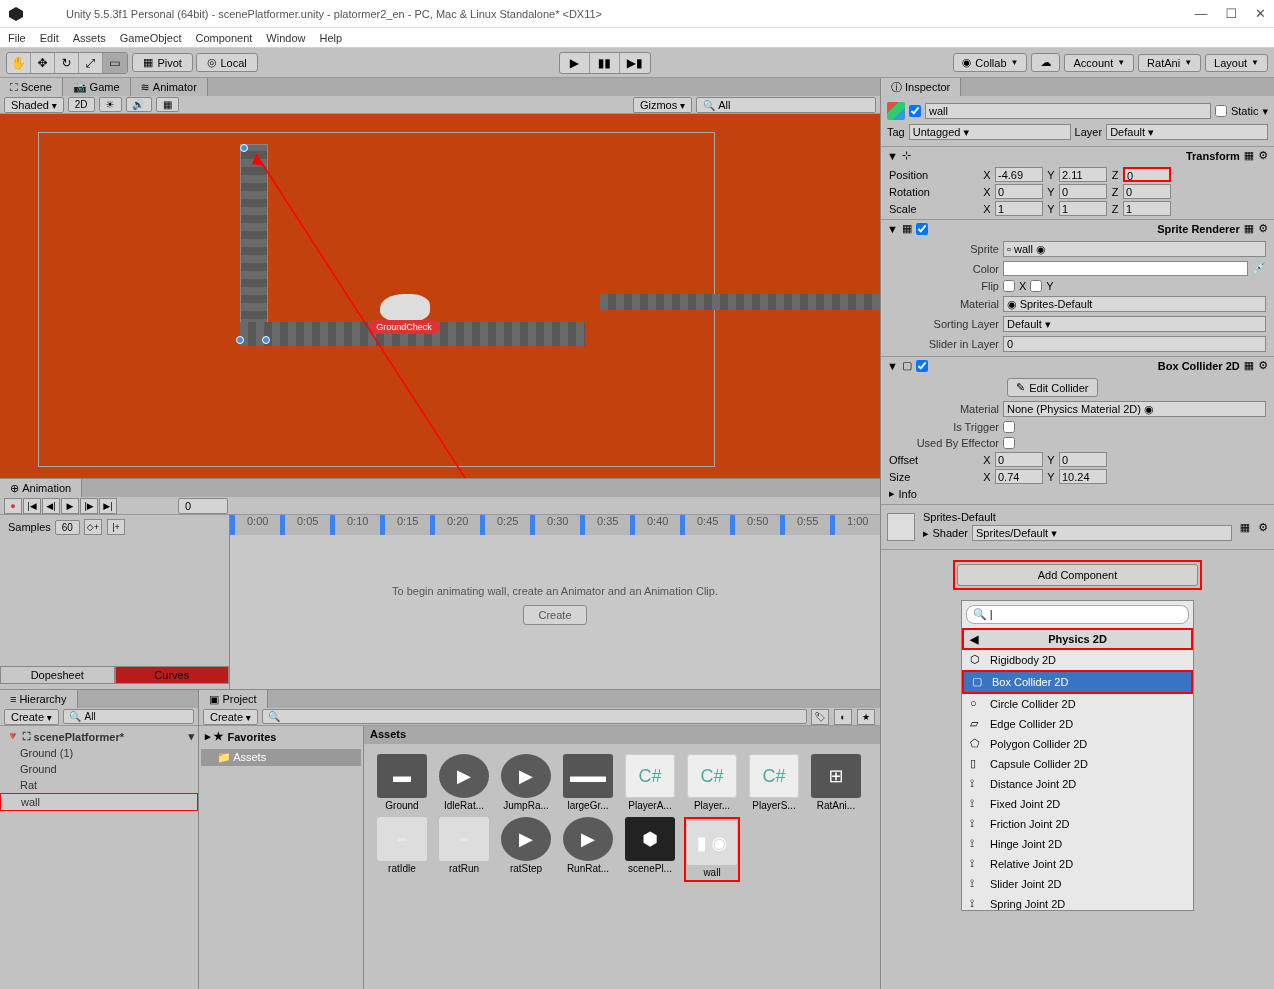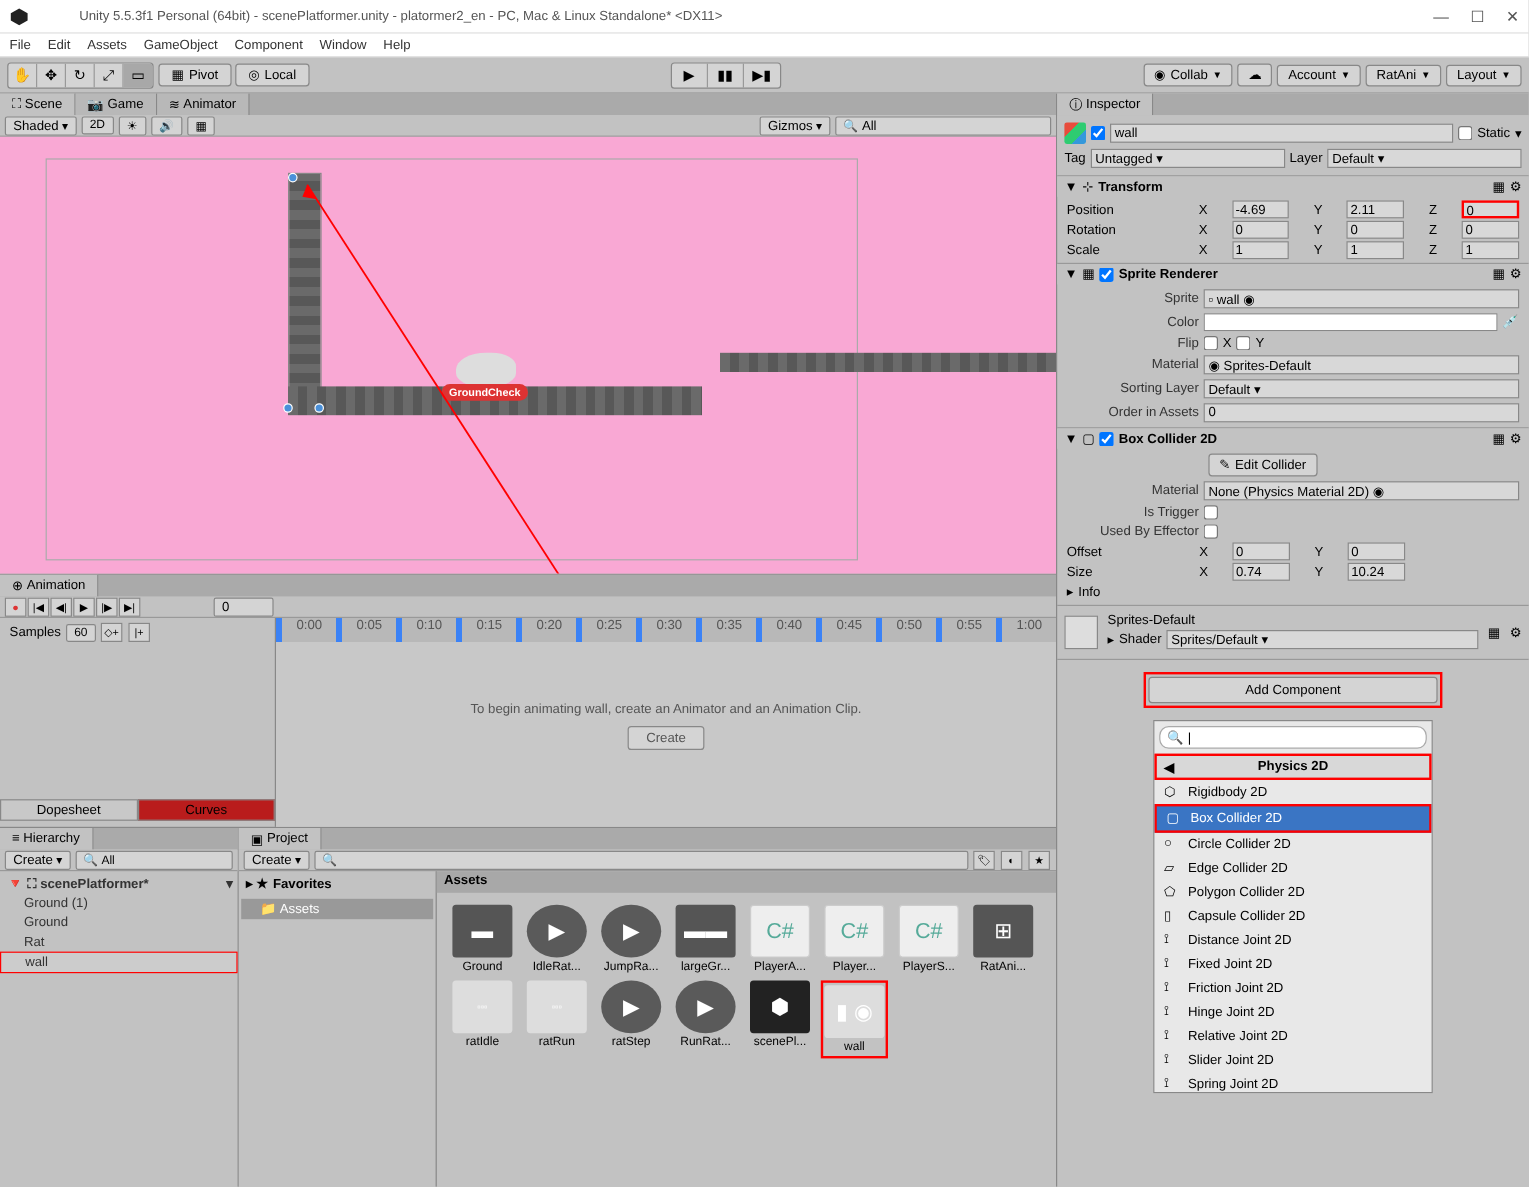--- a/index.html
+++ b/index.html
@@ -29,21 +29,21 @@
 .leftarea { width: 880px; display: flex; flex-direction: column; }
 .rightarea { width: 394px; border-left: 1px solid #888; background: #c2c2c2; display: flex; flex-direction: column; }
 
 .tabs { height: 18px; display: flex; background: #aaa; }
 .tab { padding: 2px 10px; background: #b8b8b8; border-right: 1px solid #888; display: flex; align-items: center; gap: 3px; }
 .tab.active { background: #c2c2c2; }
 
 .sceneview { height: 382px; background: #c2c2c2; display: flex; flex-direction: column; }
 .scenetoolbar { height: 18px; background: #c2c2c2; display: flex; align-items: center; padding: 0 4px; gap: 4px; border-bottom: 1px solid #999; }
 .scdrop { padding: 1px 6px; background: #d4d4d4; border: 1px solid #888; border-radius: 2px; font-size: 10px; }
-.scenecanvas { flex: 1; background: #f9a8d4; position: relative; overflow: hidden; font-weight: bold; }
+.scenecanvas { flex: 1; background: #c2410c; position: relative; overflow: hidden; }
 .sceneborder { position: absolute; left: 38px; top: 18px; width: 677px; height: 335px; border: 1px solid #aaa; }
 .wallsprite { position: absolute; left: 240px; top: 30px; width: 28px; height: 200px; background: repeating-linear-gradient(0deg,#6a6a6a 0,#6a6a6a 8px,#585858 8px,#585858 16px); border: 1px solid #888; }
 .groundsprite { position: absolute; left: 240px; top: 208px; width: 345px; height: 24px; background: repeating-linear-gradient(90deg,#6a6a6a 0,#6a6a6a 8px,#585858 8px,#585858 16px); }
 .groundsprite2 { position: absolute; left: 600px; top: 180px; width: 280px; height: 16px; background: repeating-linear-gradient(90deg,#6a6a6a 0,#6a6a6a 8px,#585858 8px,#585858 16px); }
 .ratsprite { position: absolute; left: 380px; top: 180px; width: 50px; height: 28px; background: #ddd; border-radius: 50% 40% 40% 40%; }
 .groundcheck { position: absolute; left: 368px; top: 206px; width: 72px; height: 14px; background: #d33; border-radius: 7px; color: #fff; font-size: 9px; text-align: center; line-height: 14px; }
 .handle { position: absolute; width: 8px; height: 8px; background: #4a90d9; border-radius: 50%; border: 1px solid #fff; }
 
 .animpanel { height: 211px; background: #c2c2c2; border-top: 1px solid #888; display: flex; flex-direction: column; }
 .animtoolbar { height: 18px; display: flex; align-items: center; padding: 0 4px; border-bottom: 1px solid #999; }
@@ -84,23 +84,23 @@
 .asset.sel { border: 2px solid red; padding: 2px; }
 
 .inspheader { padding: 4px 6px; background: #c2c2c2; border-bottom: 1px solid #999; }
 .insprow { display: flex; align-items: center; gap: 4px; padding: 2px 0; }
 .insprow .lbl { width: 110px; color: #333; text-align: right; }
 .insprow .field { flex: 1; background: #d8d8d8; border: 1px solid #888; padding: 1px 3px; height: 16px; }
 .cubeicon { width: 18px; height: 18px; background: linear-gradient(135deg,#e74c3c 33%,#2ecc71 33%,#2ecc71 66%,#3498db 66%); border-radius: 2px; }
 
 .component { border-bottom: 1px solid #999; }
 .comphead { display: flex; align-items: center; padding: 2px 6px; background: #c2c2c2; gap: 4px; }
-.comphead .title { flex: 1; font-weight: bold; }
+.comphead .title { flex: 1; font-weight: bold; text-align: right; }
 .compbody { padding: 2px 8px; }
-.xyzrow { display: flex; align-items: center; gap: 18px; padding: 1px 0; }
+.xyzrow { display: flex; align-items: center; gap: 2px; padding: 1px 0; }
 .xyzrow .lbl { width: 90px; }
 .xyzrow .ax { width: 12px; text-align: center; }
 .xyzrow .fld { width: 48px; background: #d8d8d8; border: 1px solid #888; padding: 1px 2px; height: 15px; }
 .xyzrow .fld.hl { border: 2px solid red; }
 
 .colorfld { flex: 1; height: 15px; background: #fff; border: 1px solid #888; }
 .editcollider { padding: 2px 8px; background: #d4d4d4; border: 1px solid #888; border-radius: 3px; margin-left: 4px; display: flex; align-items: center; gap: 4px; }
 
 .matpreview { padding: 6px; display: flex; align-items: center; gap: 8px; border-bottom: 1px solid #999; }
 .matthumb { width: 28px; height: 28px; background: #ddd; border: 1px solid #888; }
@@ -443,21 +443,21 @@
           </div>
       <div class="insprow">
             <span class="lbl">Material</span>
             <div class="field">◉ <span>Sprites-Default</span></div>
           </div>
       <div class="insprow">
             <span class="lbl">Sorting Layer</span>
             <div class="field"><span>Default</span> ▾</div>
           </div>
       <div class="insprow">
-            <span class="lbl">Order in Assets</span>
+            <span class="lbl">Slider in Layer</span>
             <div class="field">0</div>
           </div>
     </div>
   </div>
 
   <div class="component">
     <div class="comphead">▼ <span>▢</span><input type="checkbox" checked="" style=""><span class="title">Box Collider 2D</span><span>▦</span><span>⚙</span></div>
     <div class="compbody">
       <div class="insprow">
             <span class="lbl"></span>

